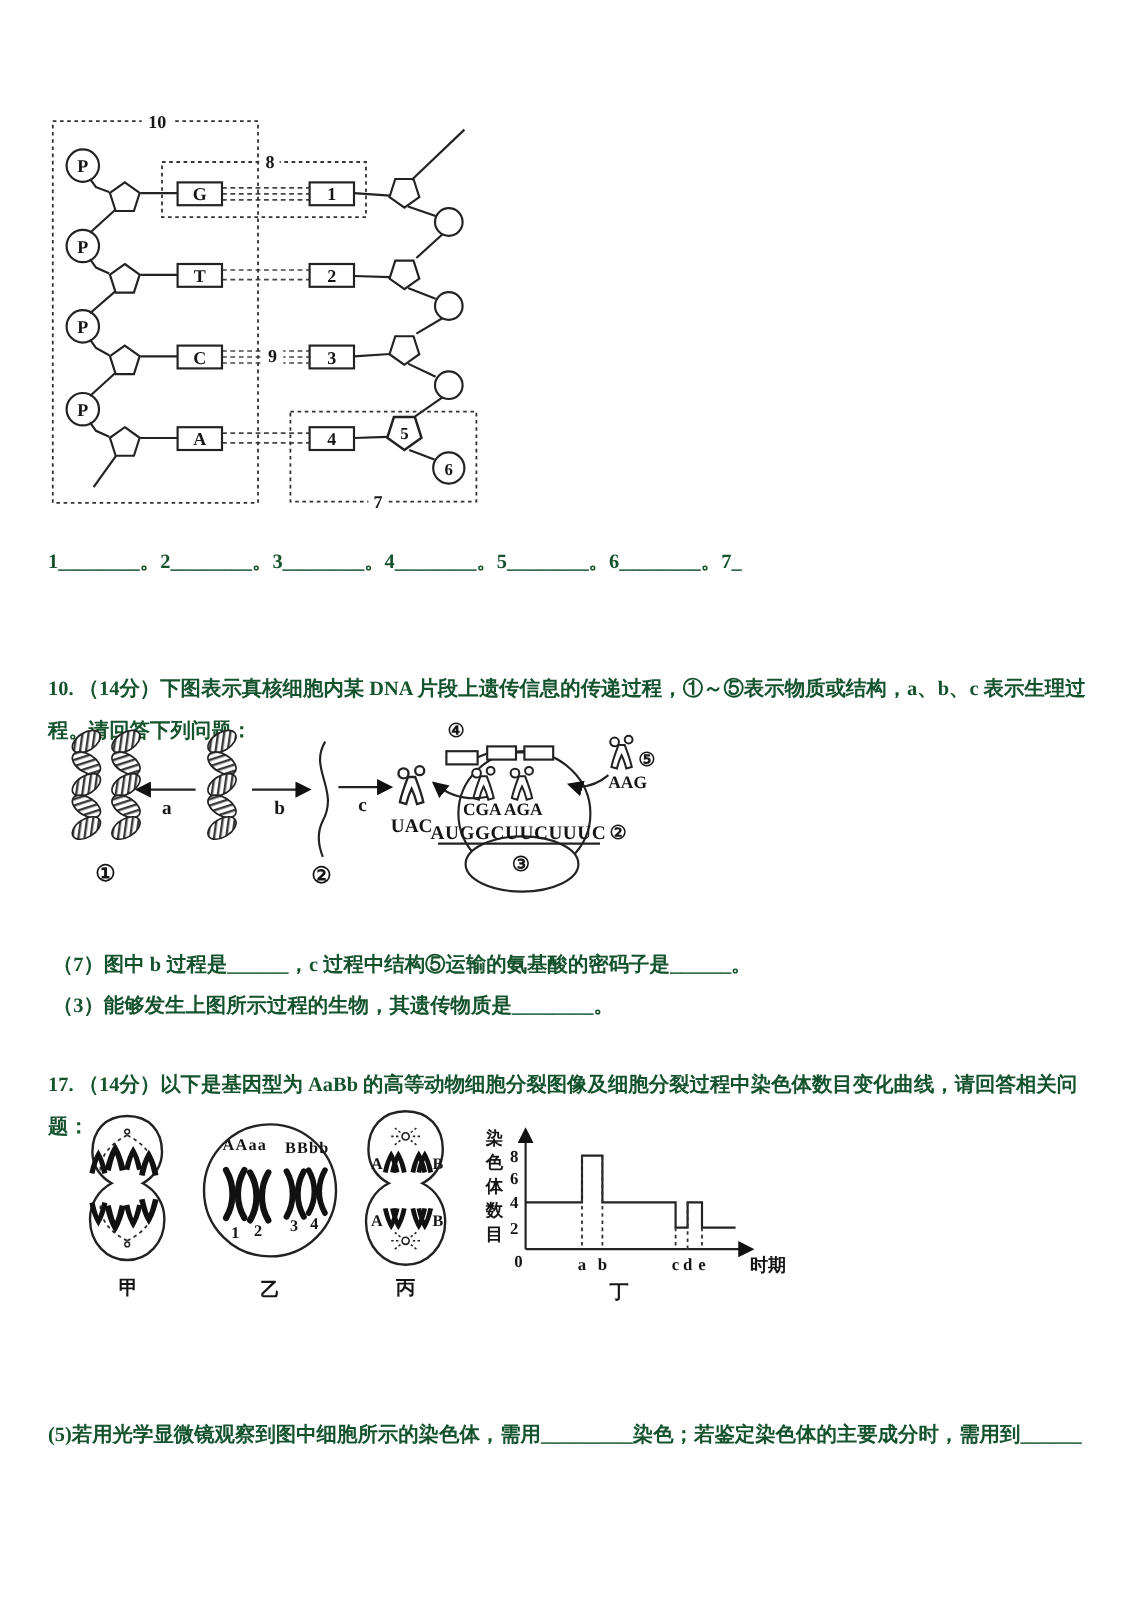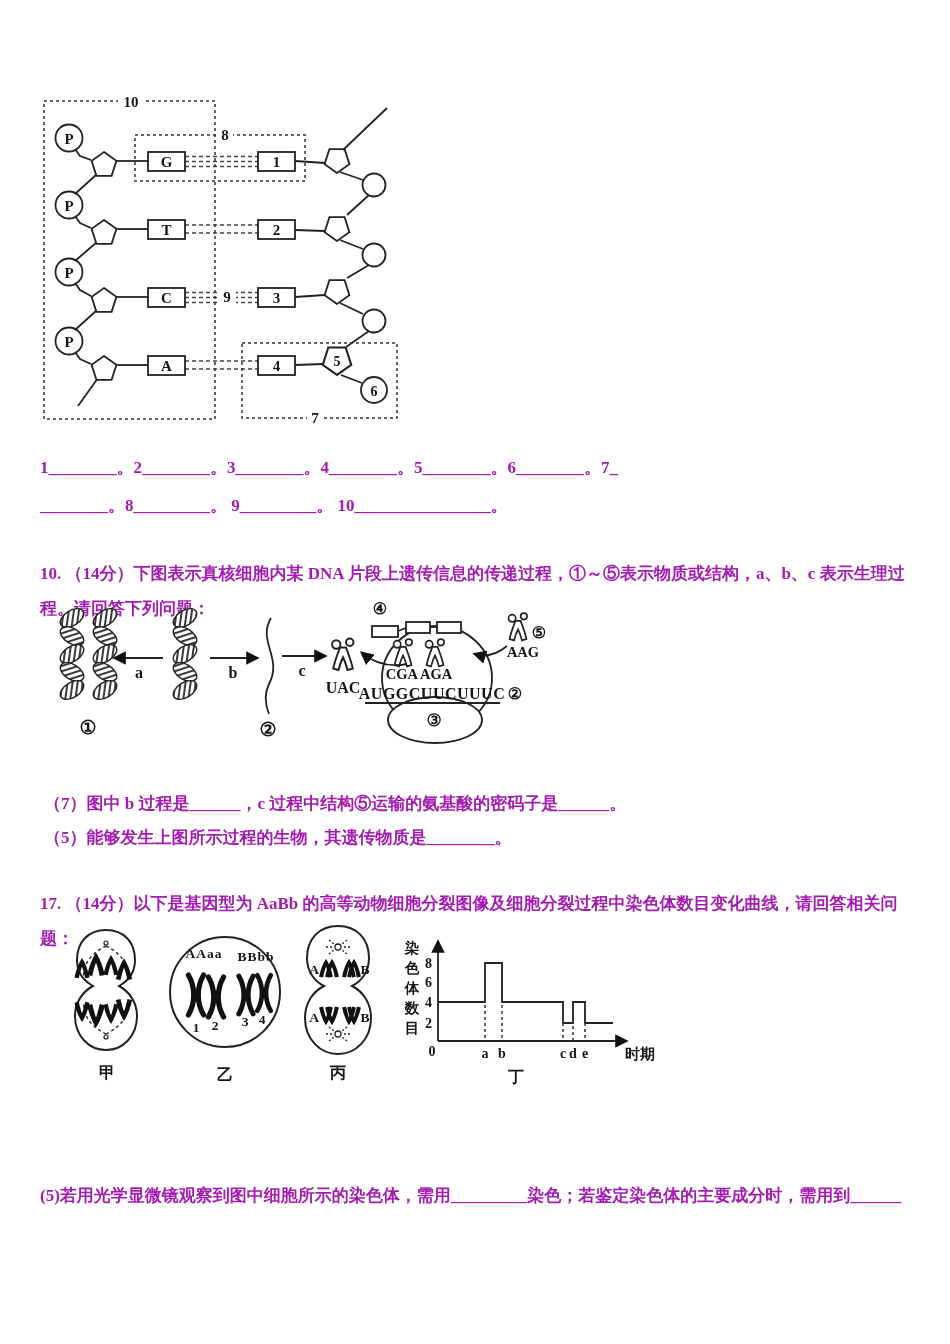--- a/index.html
+++ b/index.html
@@ -1,18 +1,18 @@
 <!DOCTYPE html>
 <html><head>
 <meta charset="utf-8">
 <style>
   html,body{margin:0;padding:0;background:#e8e8e8;}
   #page{position:relative;width:950px;height:1344px;background:#ffffff;margin:0 auto;overflow:hidden;
         font-family:"Liberation Serif","DejaVu Serif",serif;color:#151515;}
-  .t{position:absolute;font-weight:600;font-size:17px;line-height:24px;white-space:pre-wrap;color:#a21caf;}
+  .t{position:absolute;font-weight:600;font-size:17px;line-height:24px;white-space:pre-wrap;color:#14532d;}
   .stem{line-height:35px;width:888px;margin-top:30px;}
   svg{position:absolute;overflow:visible;}
   svg text{font-family:"Liberation Serif","DejaVu Serif",serif;fill:#151515;font-weight:bold;}
   .ln{stroke:#222;stroke-width:1.8;fill:none;}
   .dash{stroke:#333;stroke-width:1.5;fill:none;stroke-dasharray:3,3;}
   .hbond{stroke:#444;stroke-width:1.4;fill:none;stroke-dasharray:4,3;}
   .box{fill:#ffffff;stroke:#222;stroke-width:1.8;}
   .cell{fill:#ffffff;stroke:#222;stroke-width:2;}
   .chr{fill:#111;stroke:none;}
 </style>
@@ -143,21 +143,20 @@
       <text x="183" y="50" font-size="15" text-anchor="middle">8</text>
       <rect x="176" y="198" width="18" height="18" fill="#fff"></rect>
       <text x="185" y="212" font-size="15" text-anchor="middle">9</text>
       <rect class="dash" x="200" y="253" width="155" height="75"></rect>
       <rect x="265" y="321" width="16" height="14" fill="#fff"></rect>
       <text x="273" y="333" font-size="15" text-anchor="middle">7</text>
     </g>
   </svg>
 
   <div class="t" style="left:40px;top:456px;width:900px">1________。2________。3________。4________。5________。6________。7_</div>
-  <div class="t" style="left:40px;top:494px;width:900px">________。8_________。 9_________。 10________________。</div>
 
   <div class="t stem" style="left:40px;top:526px">10. （14分）下图表示真核细胞内某 DNA 片段上遗传信息的传递过程，①～⑤表示物质或结构，a、b、c 表示生理过程。请回答下列问题：</div>
 
   <svg style="left:35px;top:596px" width="535" height="154" viewBox="0 0 535 154">
 
     <use href="#helix" transform="translate(37,14)"></use>
     <use href="#helix" transform="translate(70,14)"></use>
     <use href="#helix" transform="translate(150,14)"></use>
     <text x="53" y="138" font-size="19" text-anchor="middle">①</text>
     <line class="ln" x1="128" y1="62" x2="80" y2="62" marker-end="url(#arr)"></line>
@@ -190,21 +189,21 @@
     <text x="345" y="18" font-size="16" text-anchor="middle">④</text>
 
     <use href="#trna" transform="translate(483,34) scale(1.3)"></use>
     <text x="504" y="42" font-size="16" text-anchor="middle">⑤</text>
     <text x="488" y="61" font-size="14.5" text-anchor="middle">AAG</text>
     <path class="ln" d="M472,50 C460,60 450,61 440,58" marker-end="url(#arr)"></path>
     <path class="ln" d="M372,68 C352,72 338,66 327,57" marker-end="url(#arr)"></path>
   </svg>
 
   <div class="t" style="left:44px;top:792px">（7）图中 b 过程是______，c 过程中结构⑤运输的氨基酸的密码子是______。</div>
-  <div class="t" style="left:44px;top:826px">（5）能够发生上图所示过程的生物，其遗传物质是________。</div>
+  <div class="t" style="left:44px;top:826px">（3）能够发生上图所示过程的生物，其遗传物质是________。</div>
 
   <div class="t stem" style="left:40px;top:856px">17. （14分）以下是基因型为 AaBb 的高等动物细胞分裂图像及细胞分裂过程中染色体数目变化曲线，请回答相关问题：</div>
 
   <svg style="left:54px;top:926px" width="112" height="160" viewBox="0 0 112 160">
     <path class="cell" d="M52,4 C70,4 81,16 81,34 C81,46 74,55 65,60 C76,66 83,77 83,90 C83,110 69,124 52,124 C35,124 21,110 21,90 C21,77 28,66 39,60 C30,55 23,46 23,34 C23,16 34,4 52,4 Z"></path>
     <circle cx="52" cy="17" r="2" fill="#fff" stroke="#222" stroke-width="1.2"></circle>
     <path class="dash" d="M52,20 C36,28 28,40 30,52" stroke-dasharray="3,3"></path>
     <path class="dash" d="M52,20 C68,28 76,40 74,52" stroke-dasharray="3,3"></path>
     <use href="#chrUp" class="chr" transform="translate(28,42) scale(1.25)"></use>
     <use href="#chrUp" class="chr" transform="translate(42,38) scale(1.45)"></use>

